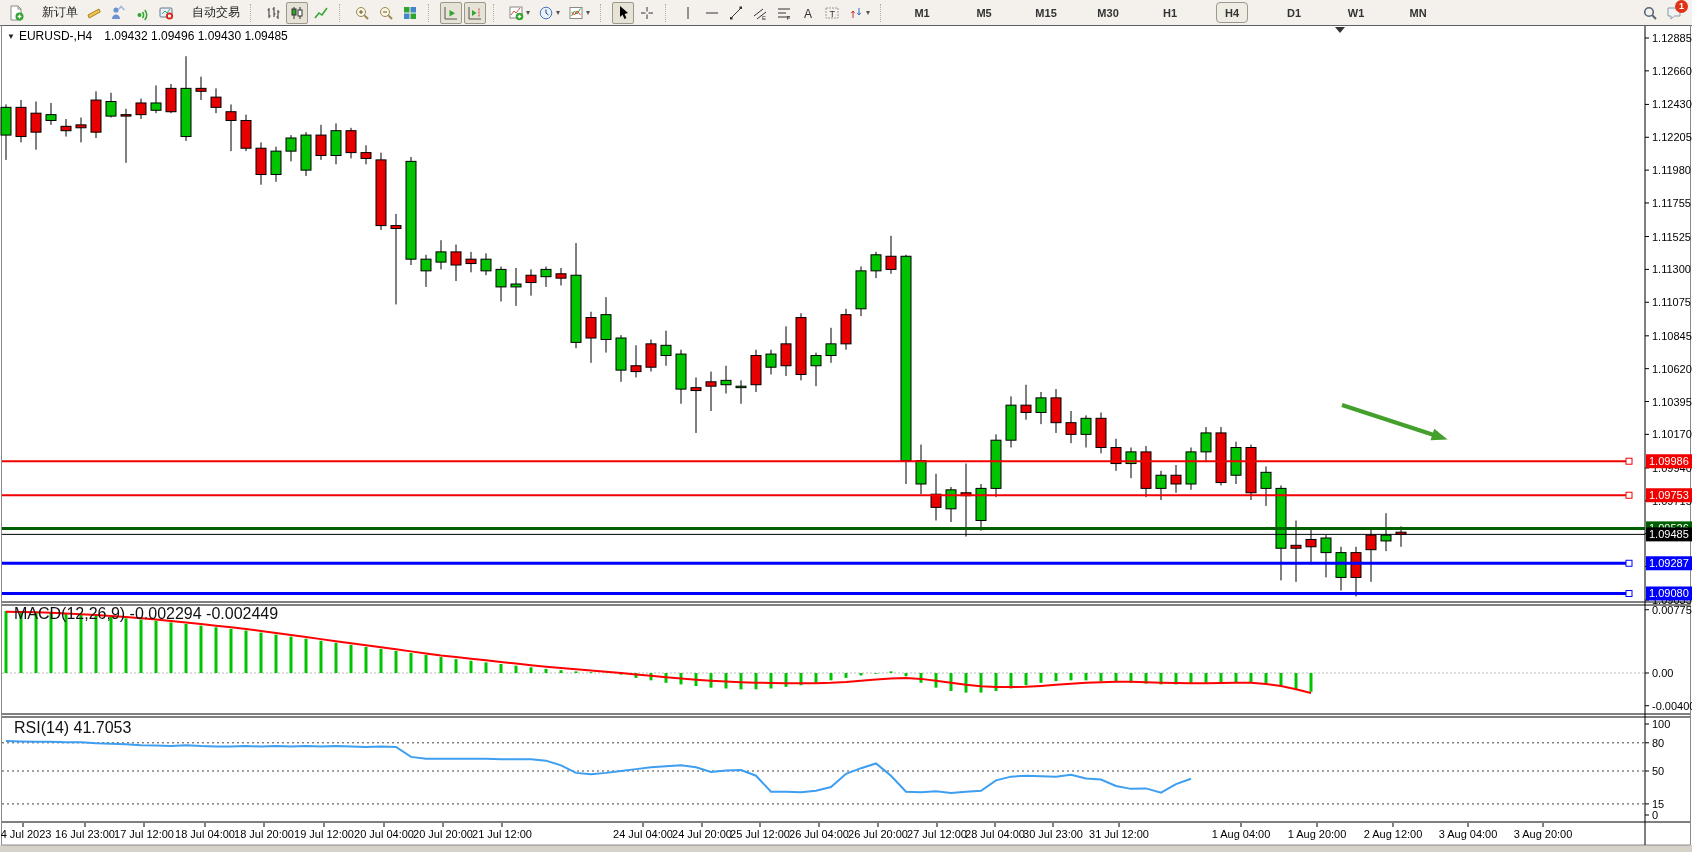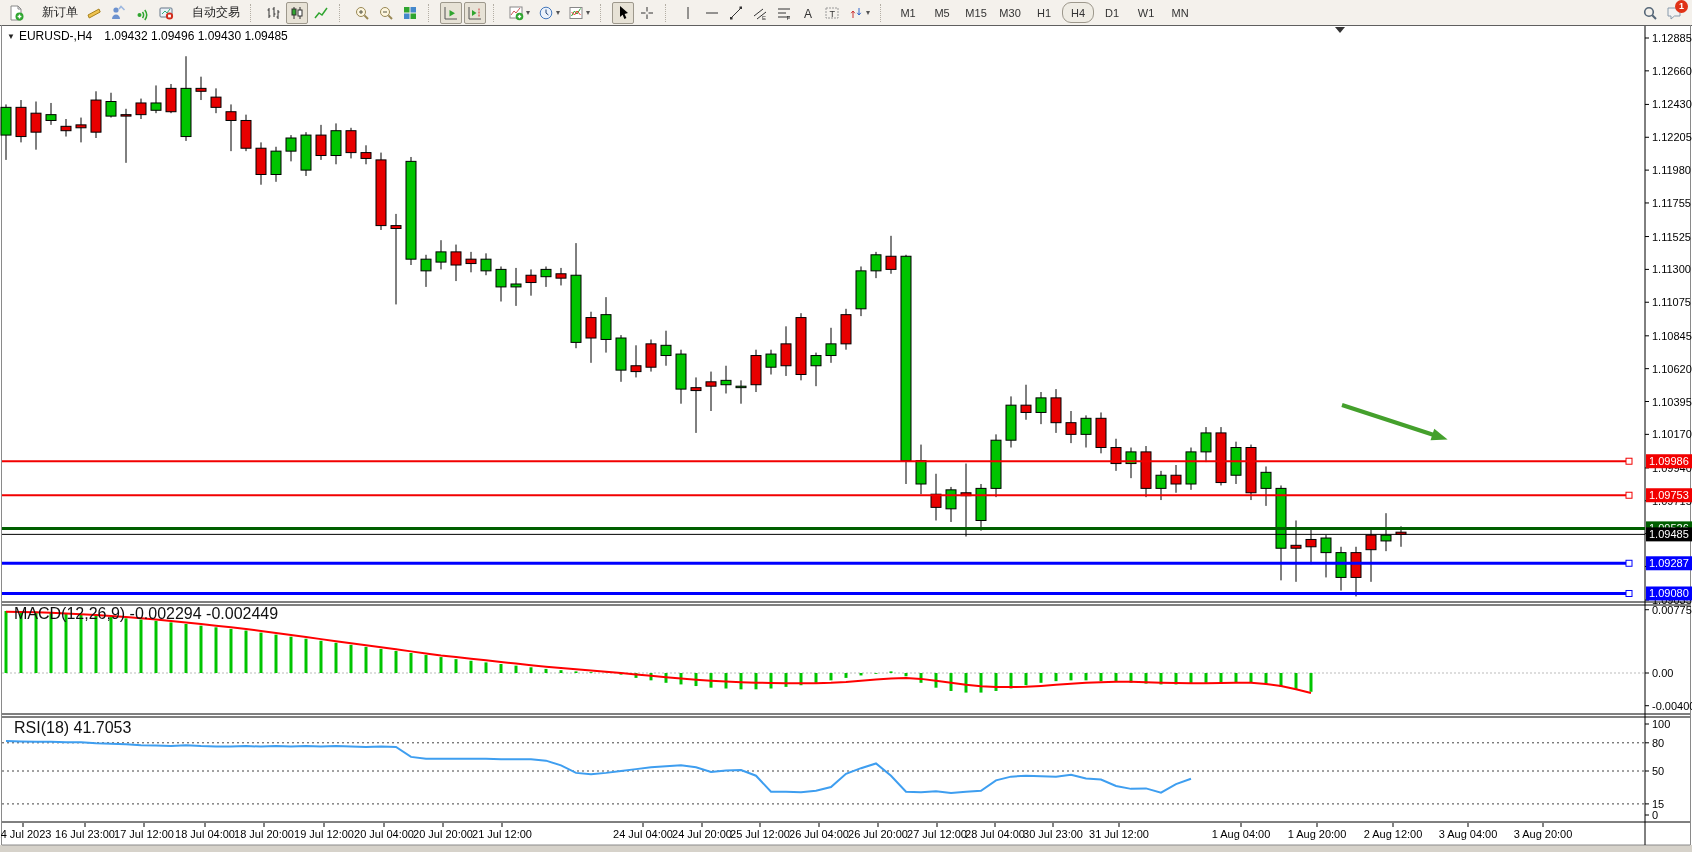--- a/index.html
+++ b/index.html
@@ -12,23 +12,23 @@
   .sep{width:6px;height:18px;border-left:1px dotted #b4afa5;margin:0 4px 0 6px;}
   .tbtn{display:flex;align-items:center;height:20px;padding:0 2px;margin:0 1px;border:1px solid transparent;
         border-radius:2px;cursor:default;font-size:12px;color:#222;background:transparent;}
   .tbtn.active{background:#e7e2d6;border:1px solid #9d988c;}
   .tbtn .lbl{margin-left:18px;white-space:nowrap;}
   .tbtn .caret{font-size:8px;color:#555;margin-left:2px;}
   .tbtn svg{display:block;}
   #toolbar-right{position:absolute;right:6px;top:0;height:25px;display:flex;align-items:center;}
   .badge{position:absolute;right:-4px;top:-3px;background:#e03216;color:#fff;border-radius:50%;
          width:13px;height:13px;font-size:9px;line-height:13px;text-align:center;font-weight:bold;}
-  .tfbtn{height:19px;min-width:24px;padding:0 3px;margin:1px;border:1px solid transparent;font-size:11px;
-         color:#333;display:flex;align-items:center;justify-content:center;}
-  .tfbtn.active{background:#efece4;border:1px solid #9d988c;border-radius:9px;}
+  .tfbtn{height:19px;min-width:24px;padding:0 3px;margin:15px;border:1px solid transparent;font-size:11px;
+         color:#333;display:flex;align-items:center;justify-content:center;font-weight:bold;}
+  .tfbtn.active{background:#efece4;border:1px solid #9d988c;border-radius:4px;}
   
   #winline{position:absolute;left:0;top:25px;width:1692px;height:1px;background:#5f5f5f;}
   #winleft{position:absolute;left:1px;top:25px;width:1px;height:820px;background:#8a8a8a;}
   #winright{position:absolute;left:1690px;top:25px;width:1px;height:820px;background:#8a8a8a;}
   #winbottom{position:absolute;left:0;top:845px;width:1692px;height:7px;background:#d6d2ca;}
   #title{position:absolute;left:7px;top:29px;font-size:12px;color:#000;display:flex;align-items:center;z-index:20;}
   #title .tri{font-size:8px;margin-right:4px;color:#222;}
   #title .ohlc{margin-left:12px;}
   .indlabel{position:absolute;left:14px;font-size:16px;color:#111;z-index:20;}
   #cv{position:absolute;left:0;top:0;z-index:5;}
@@ -703,15 +703,15 @@
       <text x="1543" y="838" font-size="11" font-family="Liberation Sans,sans-serif" fill="#000" text-anchor="middle">3 Aug 20:00</text>
     </svg>
 
 <div id="title">
   <span class="tri">▼</span>
   <span>EURUSD-,H4</span>
   <span class="ohlc">1.09432 1.09496 1.09430 1.09485</span>
 </div>
 
 <div class="indlabel" style="top:605px">MACD(12,26,9) -0.002294 -0.002449</div>
-<div class="indlabel" style="top:719px">RSI(18) 41.7053</div>
+<div class="indlabel" style="top:719px">RSI(14) 41.7053</div>
 
 </div>
 
 </body></html>

